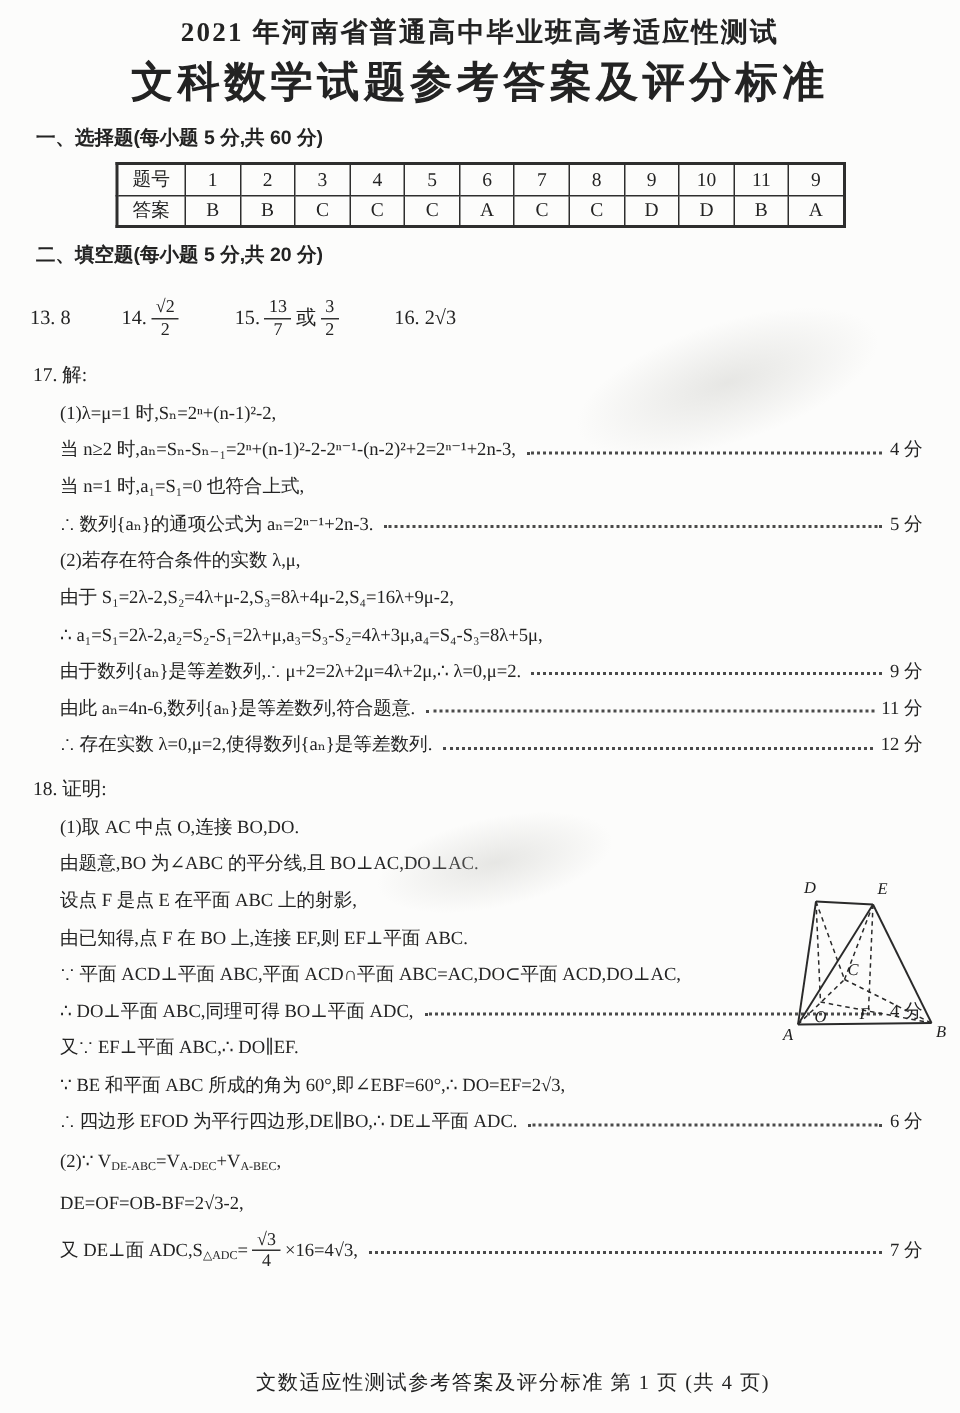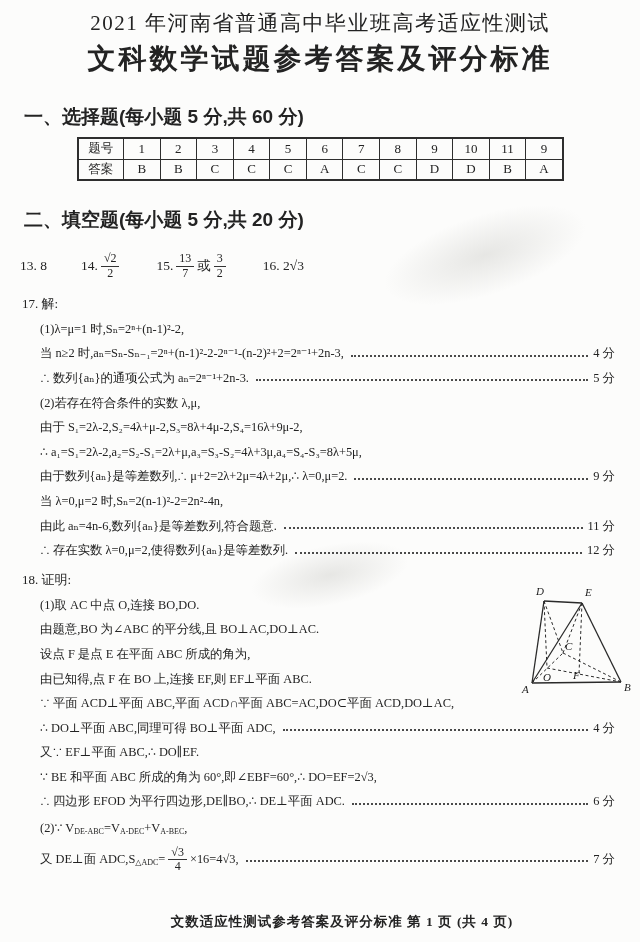--- a/index.html
+++ b/index.html
@@ -6,24 +6,24 @@
   html,body { background:#e8e8e8; }
   .doc {
     position:relative; width:640px; height:942px; margin:0 auto;
     background:#fcfcfb; color:#232323; overflow:hidden;
     font-family:"Liberation Serif","DejaVu Serif",serif;
   }
   .smudge { position:absolute; border-radius:50%; pointer-events:none;
     background:radial-gradient(closest-side, rgba(190,190,185,.35), rgba(190,190,185,0)); }
   .smudge.s1 { left:380px; top:215px; width:210px; height:80px; transform:rotate(-18deg); }
   .smudge.s2 { left:250px; top:545px; width:160px; height:60px; transform:rotate(-12deg); }
-  .title1 { padding-top:9px; text-align:center; font-weight:normal; font-size:21px; letter-spacing:1.5px; }
+  .title1 { padding-top:9px; text-align:center; font-weight:bold; font-size:18px; letter-spacing:1.5px; }
   .title2 { margin-top:3px; text-align:center; font-weight:900; font-size:28px; letter-spacing:3px;
             font-family:"Liberation Sans","DejaVu Sans",sans-serif; }
-  .sec-heading { margin:26px 0 0 24px; font-weight:bold; font-size:19px;
+  .sec-heading { margin:9px 0 0 24px; font-weight:bold; font-size:13px;
             font-family:"Liberation Sans","DejaVu Sans",sans-serif; }
   .answer-table { margin:7px auto 0 auto; width:487px; border-collapse:collapse; border:2px solid #2e2e2e;
             table-layout:fixed; }
   .answer-table td { border:1.2px solid #2e2e2e; text-align:center; font-size:13px; height:21px;
             overflow:hidden; }
   .answer-table td.lab { width:46px; font-size:12.5px; }
   .fill-row { display:flex; align-items:center; margin:12px 0 0 20px; font-size:13.5px; height:42px; }
   .fill-item { display:inline-flex; align-items:center; white-space:nowrap; }
   .fill-gap { width:34px; }
   .frac { display:inline-block; text-align:center; line-height:1.1; font-size:12px; margin:0 3px;
@@ -33,21 +33,21 @@
   .q-label { margin:8px 0 0 22px; font-size:13px; }
   .lines { margin-top:4px; }
   .line { display:flex; align-items:center; margin:0 25px 0 40px; height:24.6px; font-size:12.4px;
             white-space:nowrap; }
   .line .t { display:inline-flex; align-items:center; }
   .leader { flex:1 1 auto; min-width:6px; border-bottom:2px dotted #4a4a4a; height:0;
             margin:0 5px 0 7px; transform:translateY(2px); }
   .score { white-space:nowrap; font-size:12.4px; }
   .sub { font-size:8px; transform:translateY(3px); display:inline-block; letter-spacing:0; }
   .figure { position:absolute; left:500px; top:576px; width:136px; height:126px; }
-  .footer { position:absolute; bottom:11px; left:0; width:100%; text-align:center; font-weight:bold;
+  .footer { position:absolute; bottom:11px; left:0; width:100%; text-align:center; font-weight:normal;
             font-size:13.5px; letter-spacing:1px;padding-left:44px; }
 </style>
 </head>
 <body>
 
 <div class="doc">
   <div class="smudge s1"></div>
   <div class="smudge s2"></div>
 
   <div class="title1">2021 年河南省普通高中毕业班高考适应性测试</div>
@@ -124,40 +124,40 @@
   <div class="lines">
     <div class="line">
         <span class="t">(1)λ=μ=1 时,Sₙ=2ⁿ+(n-1)²-2,</span>
       </div>
     <div class="line">
         <span class="t">当 n≥2 时,aₙ=Sₙ-Sₙ₋₁=2ⁿ+(n-1)²-2-2ⁿ⁻¹-(n-2)²+2=2ⁿ⁻¹+2n-3,</span>
         <span class="leader"></span>
         <span class="score">4 分</span>
       </div>
     <div class="line">
+        <span class="t">当 n=1 时,a₁=S₁=0 也符合上式,</span>
+      </div>
+    <div class="line">
         <span class="t">∴ 数列{aₙ}的通项公式为 aₙ=2ⁿ⁻¹+2n-3.</span>
         <span class="leader"></span>
         <span class="score">5 分</span>
       </div>
     <div class="line">
         <span class="t">(2)若存在符合条件的实数 λ,μ,</span>
       </div>
     <div class="line">
         <span class="t">由于 S₁=2λ-2,S₂=4λ+μ-2,S₃=8λ+4μ-2,S₄=16λ+9μ-2,</span>
       </div>
     <div class="line">
         <span class="t">∴ a₁=S₁=2λ-2,a₂=S₂-S₁=2λ+μ,a₃=S₃-S₂=4λ+3μ,a₄=S₄-S₃=8λ+5μ,</span>
       </div>
     <div class="line">
         <span class="t">由于数列{aₙ}是等差数列,∴ μ+2=2λ+2μ=4λ+2μ,∴ λ=0,μ=2.</span>
         <span class="leader"></span>
         <span class="score">9 分</span>
-      </div>
-    <div class="line">
-        <span class="t">当 λ=0,μ=2 时,Sₙ=2(n-1)²-2=2n²-4n,</span>
       </div>
     <div class="line">
         <span class="t">由此 aₙ=4n-6,数列{aₙ}是等差数列,符合题意.</span>
         <span class="leader"></span>
         <span class="score">11 分</span>
       </div>
     <div class="line">
         <span class="t">∴ 存在实数 λ=0,μ=2,使得数列{aₙ}是等差数列.</span>
         <span class="leader"></span>
         <span class="score">12 分</span>
@@ -166,21 +166,21 @@
 
   <div class="q-label">18. 证明:</div>
   <div class="lines">
     <div class="line">
         <span class="t">(1)取 AC 中点 O,连接 BO,DO.</span>
       </div>
     <div class="line">
         <span class="t">由题意,BO 为∠ABC 的平分线,且 BO⊥AC,DO⊥AC.</span>
       </div>
     <div class="line">
-        <span class="t">设点 F 是点 E 在平面 ABC 所成的角为,</span>
+        <span class="t">设点 F 是点 E 在平面 ABC 上的射影,</span>
       </div>
     <div class="line">
         <span class="t">由已知得,点 F 在 BO 上,连接 EF,则 EF⊥平面 ABC.</span>
       </div>
     <div class="line">
         <span class="t">∵ 平面 ACD⊥平面 ABC,平面 ACD∩平面 ABC=AC,DO⊂平面 ACD,DO⊥AC,</span>
       </div>
     <div class="line">
         <span class="t">∴ DO⊥平面 ABC,同理可得 BO⊥平面 ADC,</span>
         <span class="leader"></span>
@@ -203,20 +203,23 @@
         <span>(2)∵ V</span>
           <span class="sub">DE-ABC</span>
           <span>=V</span>
           <span class="sub">A-DEC</span>
           <span>+V</span>
           <span class="sub">A-BEC</span>
           <span>,</span>
       </span>
     </div>
 
+    <div class="line" style="height:28px">
+        <span class="t">DE=OF=OB-BF=2√3-2,</span>
+      </div>
 
     <div class="line" style="height:34px">
       <span class="t">
         <span>又 DE⊥面 ADC,S</span>
           <span class="sub">△ADC</span>
           <span>=</span>
           <span class="frac">
             <span class="fn">√3</span>
             <span class="fd">4</span>
           </span>

